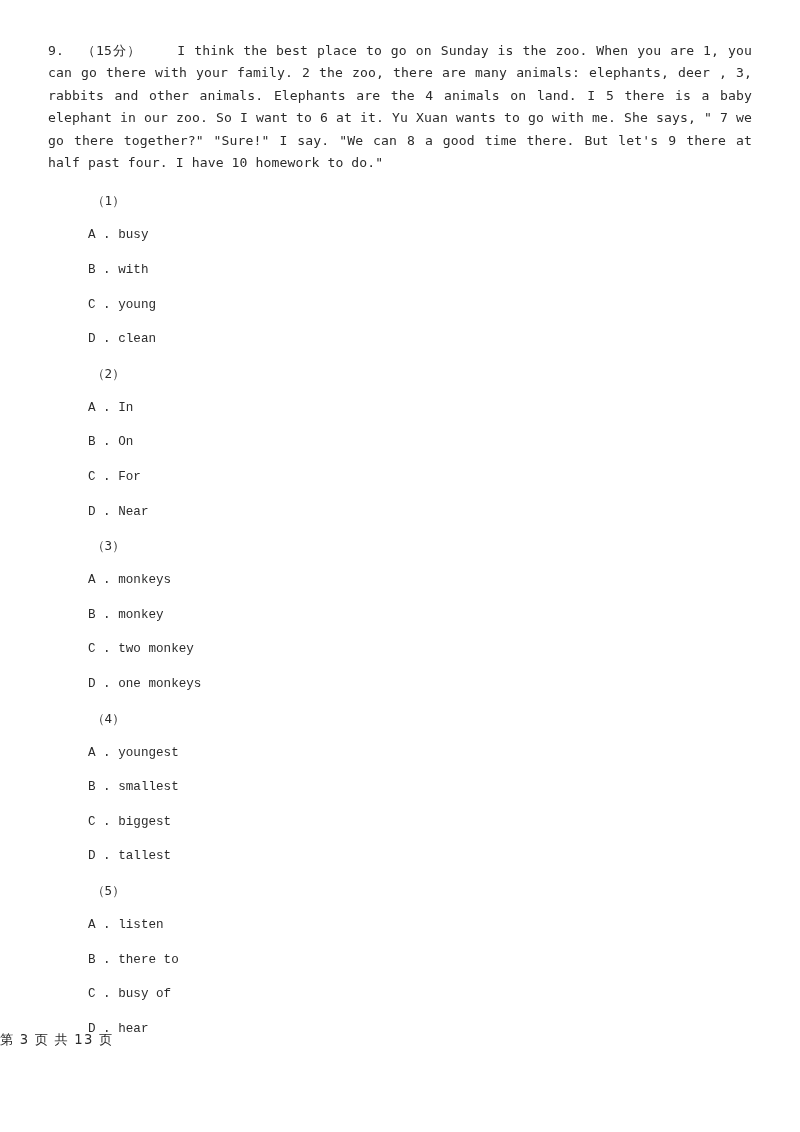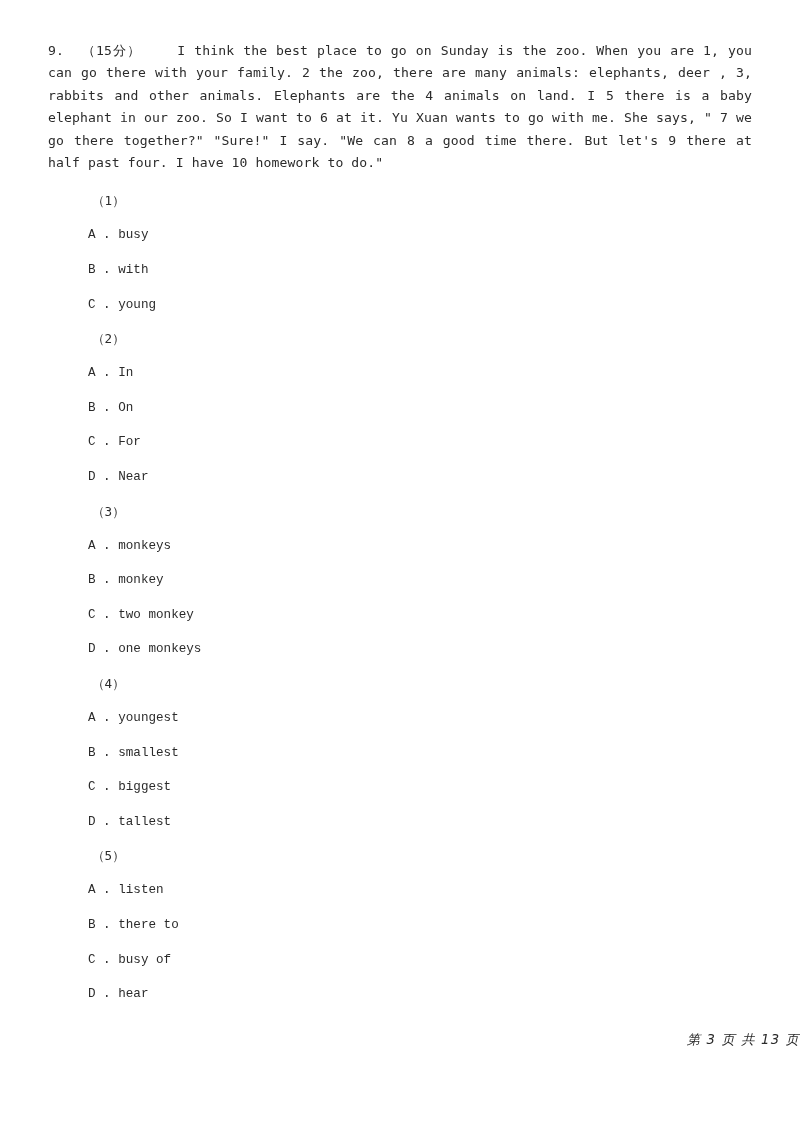--- a/index.html
+++ b/index.html
@@ -80,43 +80,43 @@
   .opt .otext { }
 
   .qblock { margin: 0; padding: 0; }
 
   
   .footer {
     position: absolute;
     left: 0;
     top: 1031px;
     width: 800px;
-    text-align: right;
+    text-align: left;
     font-family: "DejaVu Sans", "Liberation Sans", sans-serif;
     font-size: 13.2px;
     color: #2b2b2b;
     letter-spacing: 1.2px;
     white-space: pre;
-    font-style: italic;
   }
 </style>
 </head>
 <body>
 
 <div class="page">
 
   <div class="content">
 
     <p class="passage"><span class="q-head">9.</span><span class="q-head">  </span><span class="q-head">（15分）</span><span class="q-head">    </span><span>I think the best place to go on Sunday is the zoo. When you are 1, you can go there with your family.  2 the zoo, there are many animals: elephants, deer , 3, rabbits and other animals. Elephants are the 4 animals on land. I 5 there is a baby elephant in our zoo. So I want to 6 at it. Yu Xuan wants to go with me. She says, " 7 we go there together?" "Sure!" I say. "We can 8 a good time there. But let's 9 there at half past four. I have 10 homework to do."</span></p>
 
     <div class="qblock">
       <p class="qnum first">（1）</p>
       <p class="opt"><span class="letter">A</span><span class="dot"> . </span><span class="otext">busy</span></p>
       <p class="opt"><span class="letter">B</span><span class="dot"> . </span><span class="otext">with</span></p>
       <p class="opt"><span class="letter">C</span><span class="dot"> . </span><span class="otext">young</span></p>
+      <p class="opt"><span class="letter">D</span><span class="dot"> . </span><span class="otext">clean</span></p>
     </div>
 
     <div class="qblock">
       <p class="qnum">（2）</p>
       <p class="opt"><span class="letter">A</span><span class="dot"> . </span><span class="otext">In</span></p>
       <p class="opt"><span class="letter">B</span><span class="dot"> . </span><span class="otext">On</span></p>
       <p class="opt"><span class="letter">C</span><span class="dot"> . </span><span class="otext">For</span></p>
       <p class="opt"><span class="letter">D</span><span class="dot"> . </span><span class="otext">Near</span></p>
     </div>
 

